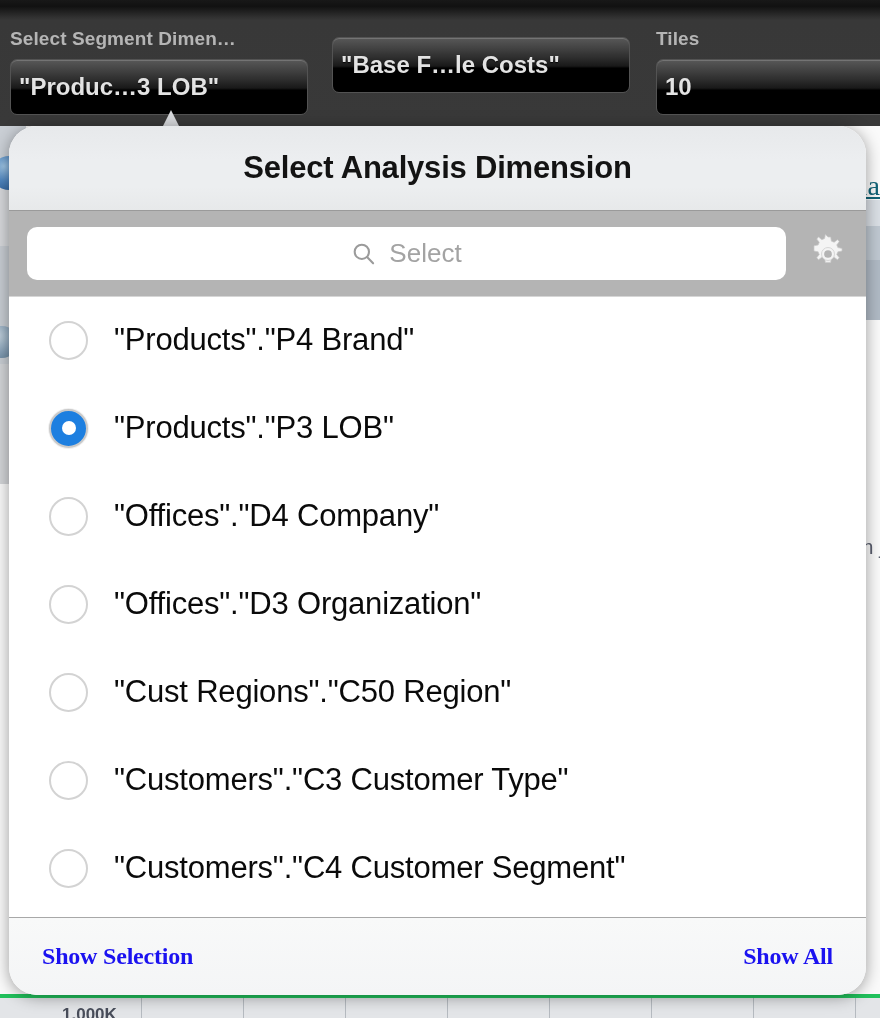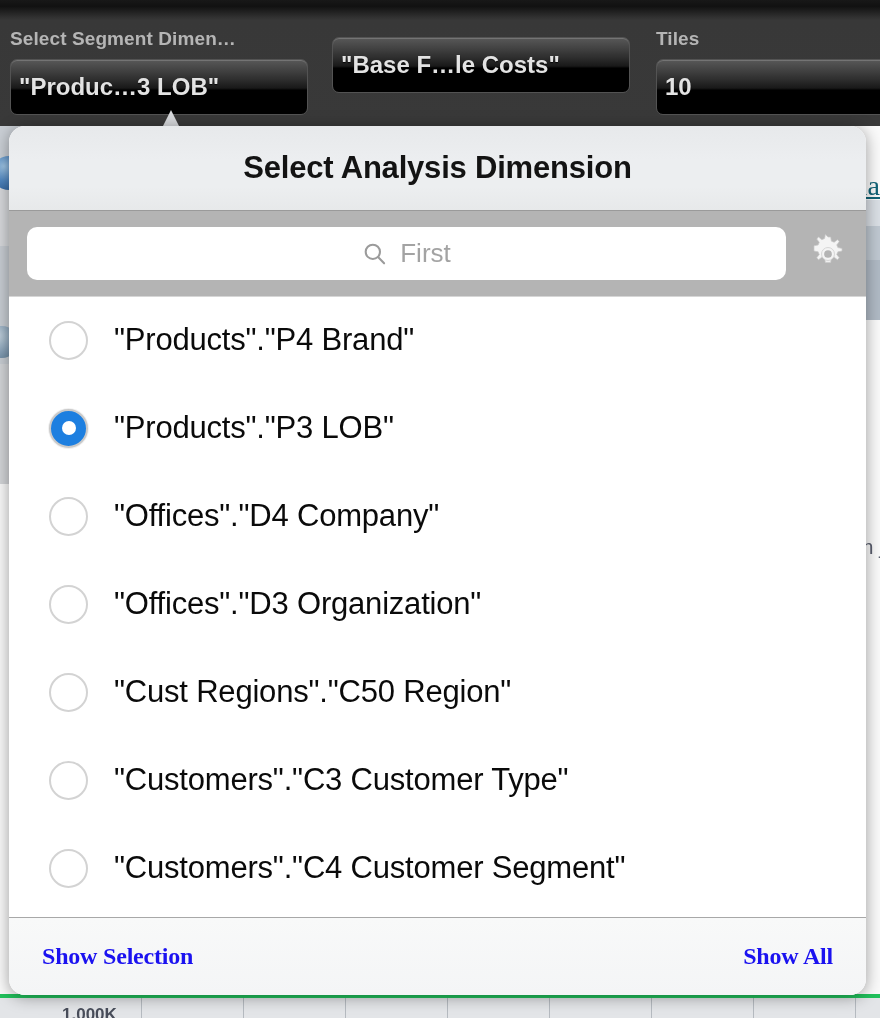--- a/index.html
+++ b/index.html
@@ -121,21 +121,21 @@
   }
 
   
   .scrim { position: absolute; inset: 0; background: rgba(0,0,0,0.02); }
 
   
   .popover {
     position: absolute;
     left: 9px; top: 126px;
     width: 857px; height: 869px;
-    border-radius: 16px;
+    border-radius: 28px;
     background: #ffffff;
     box-shadow: 0 2px 16px rgba(0,0,0,0.38);
     overflow: hidden;
     display: flex;
     flex-direction: column;
   }
 
   .popover-arrow {
     position: absolute;
     left: 136px; top: 108px;
@@ -356,21 +356,21 @@
     <div class="pop-header">
       <div class="pop-title">Select Analysis Dimension</div>
     </div>
 
     <div class="pop-searchbar">
       <div class="search-field">
         <svg class="search-icon" viewBox="0 0 24 24">
           <circle cx="10" cy="10" r="6.6" fill="none" stroke="#9b9b9b" stroke-width="1.9"></circle>
           <line x1="14.8" y1="14.8" x2="20.4" y2="20.6" stroke="#9b9b9b" stroke-width="1.9" stroke-linecap="round"></line>
         </svg>
-        <span class="search-placeholder">First</span>
+        <span class="search-placeholder">Select</span>
       </div>
       <div class="gear-btn">
         <svg class="gear-icon" viewBox="0 0 48 48">
           <g fill="#f4f4f4" stroke="#c8c8c8" stroke-width="0.8">
             <path d="M24 4.6 l3.0 0 0.9 4.7 3.1 1.3 3.8-2.9 2.1 2.1 -2.9 3.8 1.3 3.1 4.7 0.9 0 3.0 -4.7 0.9 -1.3 3.1 2.9 3.8 -2.1 2.1 -3.8-2.9 -3.1 1.3 -0.9 4.7 -3.0 0 -3.0 0 -0.9-4.7 -3.1-1.3 -3.8 2.9 -2.1-2.1 2.9-3.8 -1.3-3.1 -4.7-0.9 0-3.0 0-3.0 4.7-0.9 1.3-3.1 -2.9-3.8 2.1-2.1 3.8 2.9 3.1-1.3 0.9-4.7z"></path>
           </g>
           <circle cx="24" cy="24" r="7.4" fill="#f4f4f4" stroke="#c8c8c8" stroke-width="0.8"></circle>
           <circle cx="24" cy="24" r="4.4" fill="#b4b4b4"></circle>
         </svg>
       </div>

